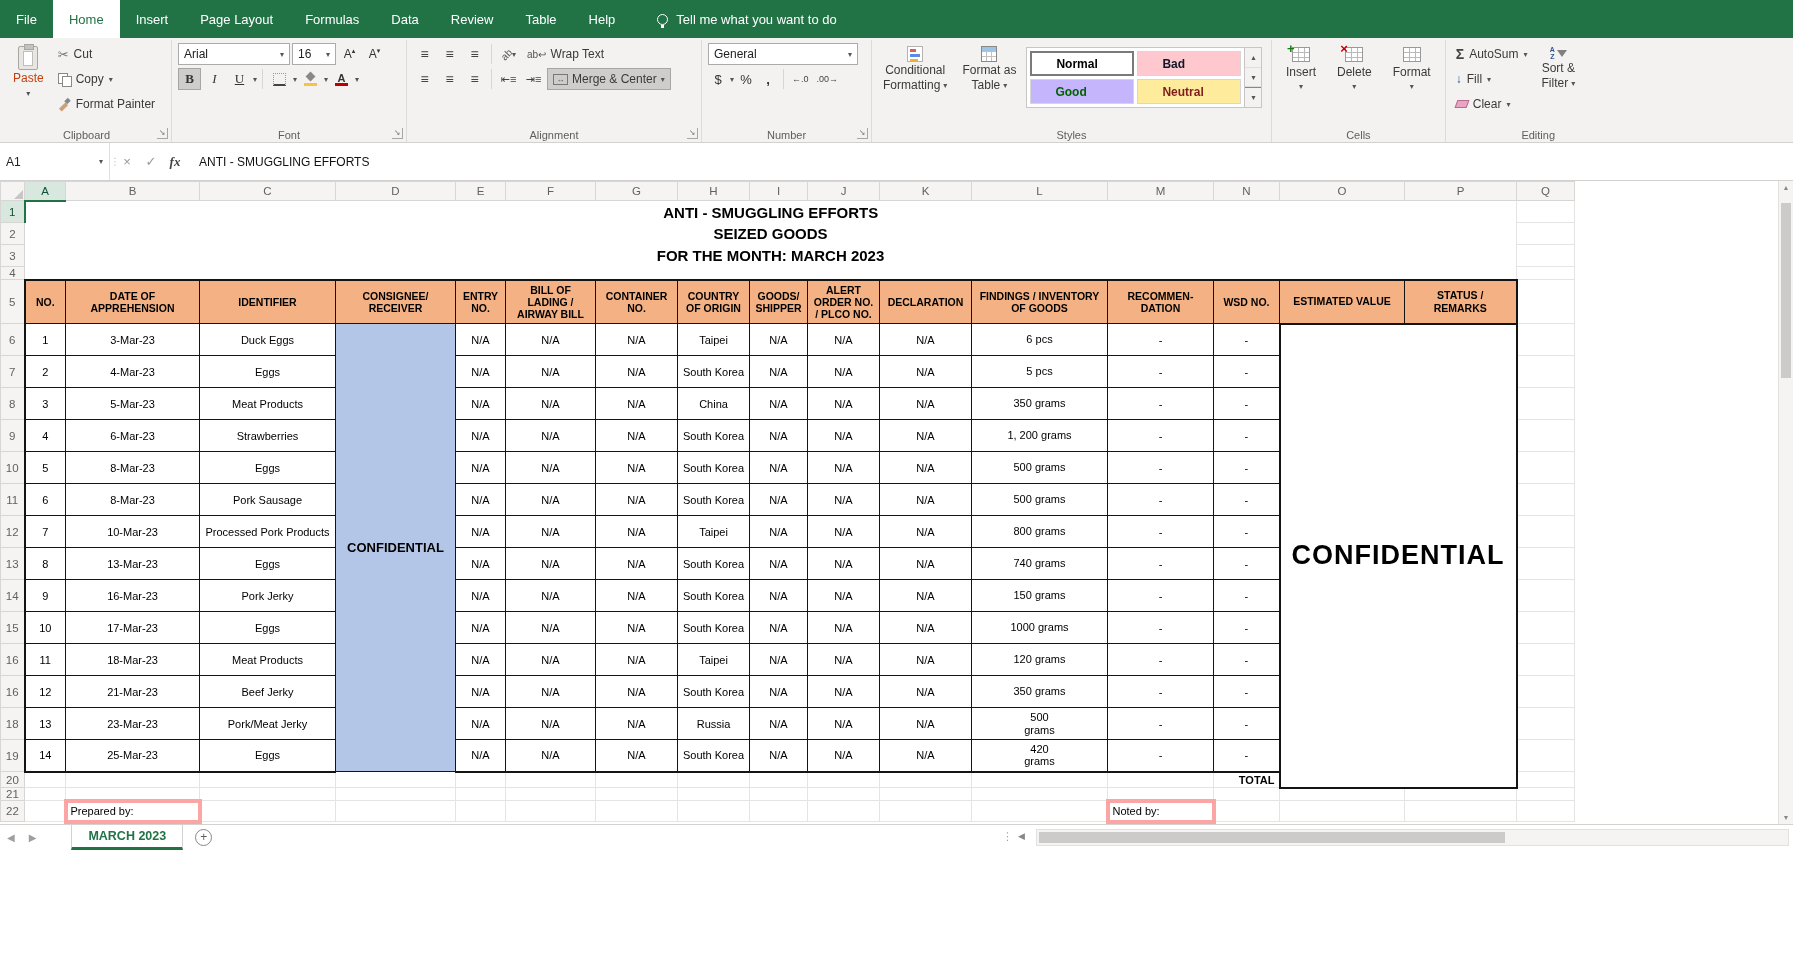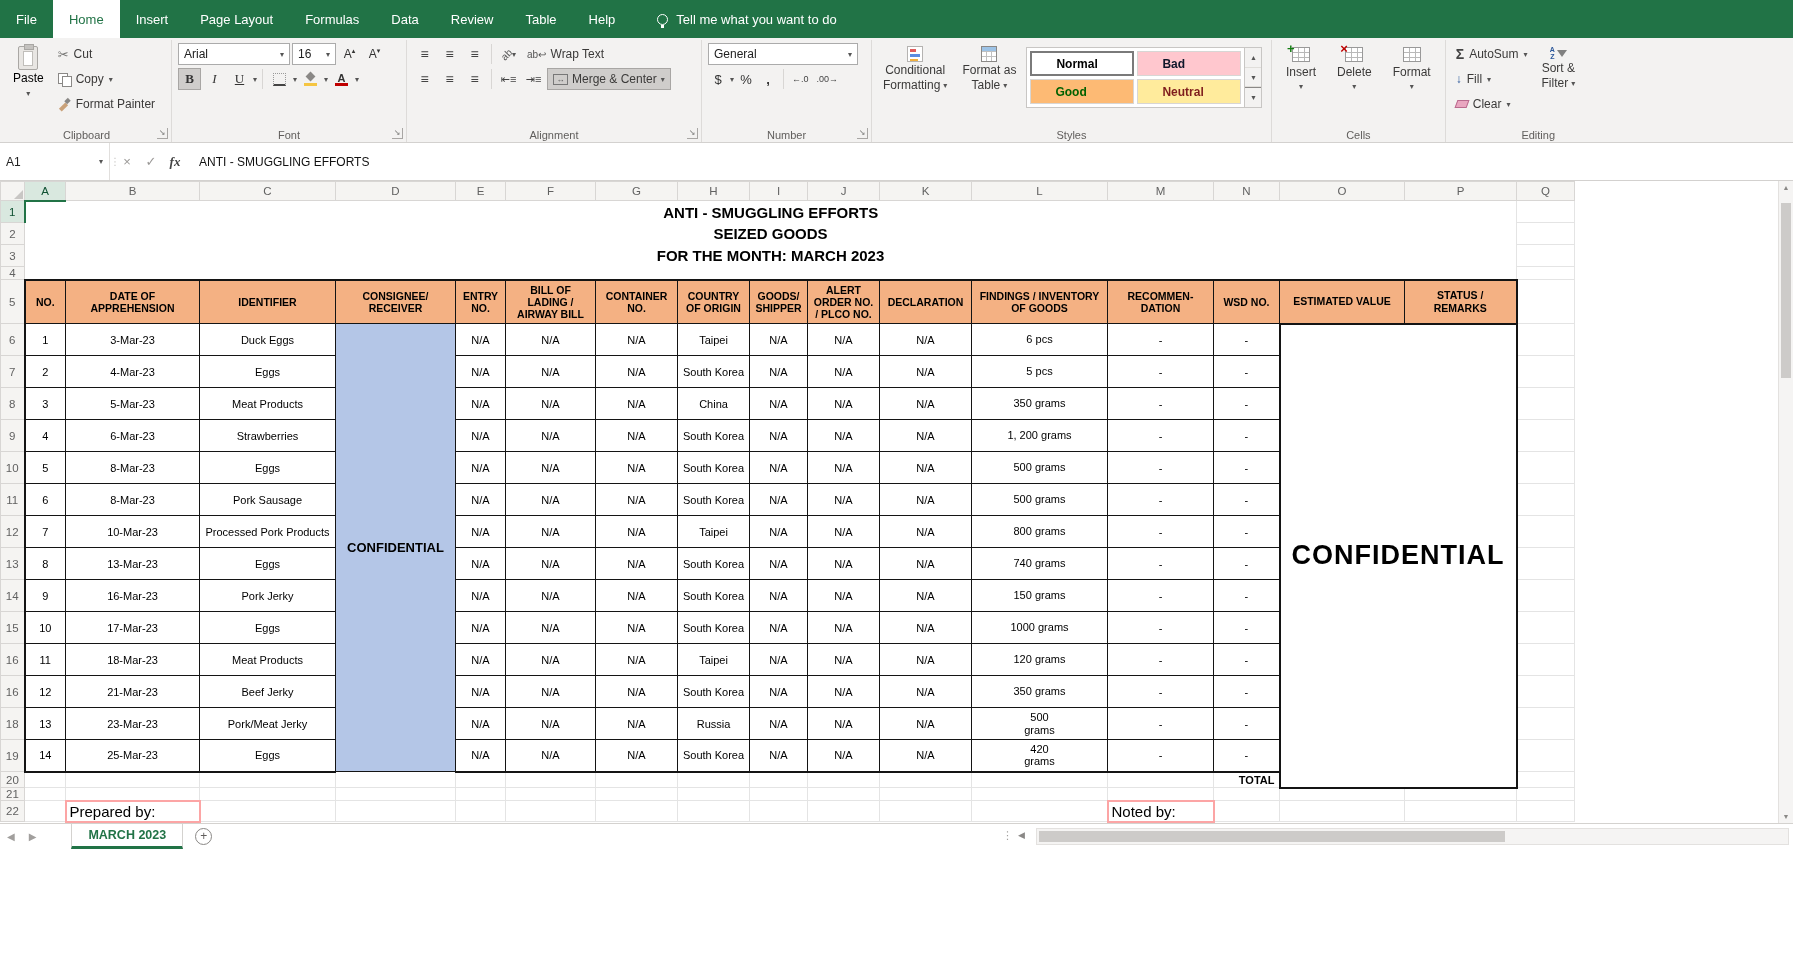--- a/index.html
+++ b/index.html
@@ -30,21 +30,21 @@
   .iconrow { display:flex; align-items:center; gap:2px; }
   .grp-col { display:flex; flex-direction:column; gap:3px; }
   .vdiv { width:1px; height:20px; background:#d8d6d4; margin:0 3px; }
   .combo { background:#fff; border:1px solid #ababab; height:22px; display:flex; align-items:center; padding:0 5px; font-size:12px; gap:4px; }
   .combo .dd { margin-left:auto; }
 
   
   .icon-paste { width:20px; height:24px; background:#e8e6e3; border:1px solid #a9a7a4; border-radius:2px; position:relative; }
   .icon-paste::before { content:''; position:absolute; top:-3px; left:5px; width:8px; height:4px; background:#c4c2bf; border:1px solid #a9a7a4; }
   .icon-paste::after { content:''; position:absolute; top:4px; left:4px; right:4px; bottom:3px; background:#fff; border:1px solid #c0beba; }
-  .paste-label { color:#000000; }
+  .paste-label { color:#c2410c; }
   .ic { display:inline-block; }
   .ic.scissors { color:#767674; font-size:13px; }
   .ic.copy-ic { width:13px; height:13px; position:relative; }
   .ic.copy-ic::before, .ic.copy-ic::after { content:''; position:absolute; width:8px; height:9px; border:1px solid #8a8886; background:#fff; }
   .ic.copy-ic::before { left:0; top:0; } .ic.copy-ic::after { left:4px; top:3px; }
   .ic.brush { width:13px; height:13px; position:relative; }
   .ic.brush::before { content:''; position:absolute; left:1px; top:7px; width:9px; height:4px; background:#caa27a; transform:rotate(-45deg); }
   .ic.brush::after { content:''; position:absolute; left:7px; top:1px; width:5px; height:4px; background:#8a8886; transform:rotate(-45deg); }
 
   
@@ -79,21 +79,21 @@
       linear-gradient(#f0b040,#f0b040) 2px 12px/8px 3px no-repeat, #fff; }
   .icon-fat { width:16px; height:16px; border:1px solid #8a8886;
     background:
       linear-gradient(#9dc3e6,#9dc3e6) 0 0/16px 4px no-repeat,
       repeating-linear-gradient(to right, transparent 0 4px, #c0c0c0 4px 5px),
       repeating-linear-gradient(to bottom, transparent 0 4px, #c0c0c0 4px 5px), #fff; }
   .chips { display:grid; grid-template-columns:104px 104px; grid-auto-rows:25px; gap:3px; background:#fff; border:1px solid #c8c6c4; padding:3px; }
   .chip { display:flex; align-items:center; padding-left:24px; font-size:12px; border:1px solid #d8d6d4;font-weight:bold; }
   .chip.c-normal { background:#ffffff; border:2px solid #7a7a7a; color:#000; }
   .chip.c-bad { background:#FFC7CE; color:#0f172a; }
-  .chip.c-good { background:#fdba74; color:#006100; }
+  .chip.c-good { background:#c4b5fd; color:#006100; }
   .chip.c-neutral { background:#FFEB9C; color:#7f1d1d; }
   .gal-arrows { display:flex; flex-direction:column; border:1px solid #c8c6c4; border-left:none; }
   .gal-arrows span { width:16px; flex:1; display:flex; align-items:center; justify-content:center; font-size:7px; color:#555; border-bottom:1px solid #e0deda; }
   .gal-arrows span:last-child { border-bottom:none; border-top:1px solid #8a8886; }
 
   
   .cellbtn { display:flex; flex-direction:column; align-items:center; gap:3px; padding:4px 8px; font-size:12px; color:#3b3a39; }
   .icon-cellgrid { width:18px; height:15px; border:1px solid #999; position:relative;
     background:
       repeating-linear-gradient(to right, transparent 0 5px, #b9b9b9 5px 6px),
@@ -133,21 +133,21 @@
   .ghost, .lt { background:#fff; border:1px solid #e4e4e4; }
   .hcell { background:#F4B183; border:1px solid #141414; border-top:2px solid #141414; font-weight:bold; font-size:10.5px; line-height:1.15; text-align:center; white-space:pre-line; color:#000; padding:1px 0; }
   .dcell { background:#fff; border:1px solid #141414; text-align:center; font-size:11px; color:#000; }
   .dcell.findings { white-space:pre-line; line-height:1.15; }
   .edge-l { border-left-width:2px; }
   .edge-r { border-right-width:2px; }
   tr.last-row > td.dcell { border-bottom-width:2px; }
   .conf-col { background:#B4C6E7; border:1px solid #141414; font-weight:bold; font-size:13px; text-align:center; color:#000; }
   .conf-big { background:#fff; border:2px solid #141414; font-weight:800; font-size:27px; letter-spacing:1px; text-align:center; color:#000; }
   .total-cell { background:#fff; border:1px solid #e4e4e4; font-weight:bold; font-size:11px; text-align:right; padding-right:4px; color:#000; }
-  .note-cell { background:#fff; border:2px solid #fca5a5; font-size:15px; text-align:left; padding-left:3px; color:#000; }
+  .note-cell { background:#fff; border:4px solid #fca5a5; font-size:11px; text-align:left; padding-left:3px; color:#000; }
   .vscroll { position:absolute; top:0; right:0; bottom:0; width:15px; background:#f5f4f3; border-left:1px solid #e3e1df; }
   .vthumb { position:absolute; left:2px; right:2px; top:22px; height:175px; background:#cdcbc9; }
   .varr { position:absolute; left:0; right:0; text-align:center; font-size:7px; color:#8a8886; }
 
   
   .sheetbar { height:26px; background:#fff; border-top:1px solid #d4d2cf; display:flex; align-items:stretch; position:relative; }
   .navarrow { display:flex; align-items:center; padding:0 7px; color:#a19f9d; font-size:10px; }
   .sheettab { margin-left:28px; padding:0 16px; display:flex; align-items:center; background:#fff; color:#217346; font-weight:bold; font-size:12.5px; border-left:1px solid #d4d2cf; border-right:1px solid #d4d2cf; border-bottom:3px solid #217346; }
   .addsheet { align-self:center; width:17px; height:17px; margin-left:12px; border:1px solid #8a8886; border-radius:50%; color:#605e5c; font-size:12px; line-height:14px; text-align:center; }
   .gripper { position:absolute; left:1002px; top:5px; color:#a19f9d; font-size:11px; }

